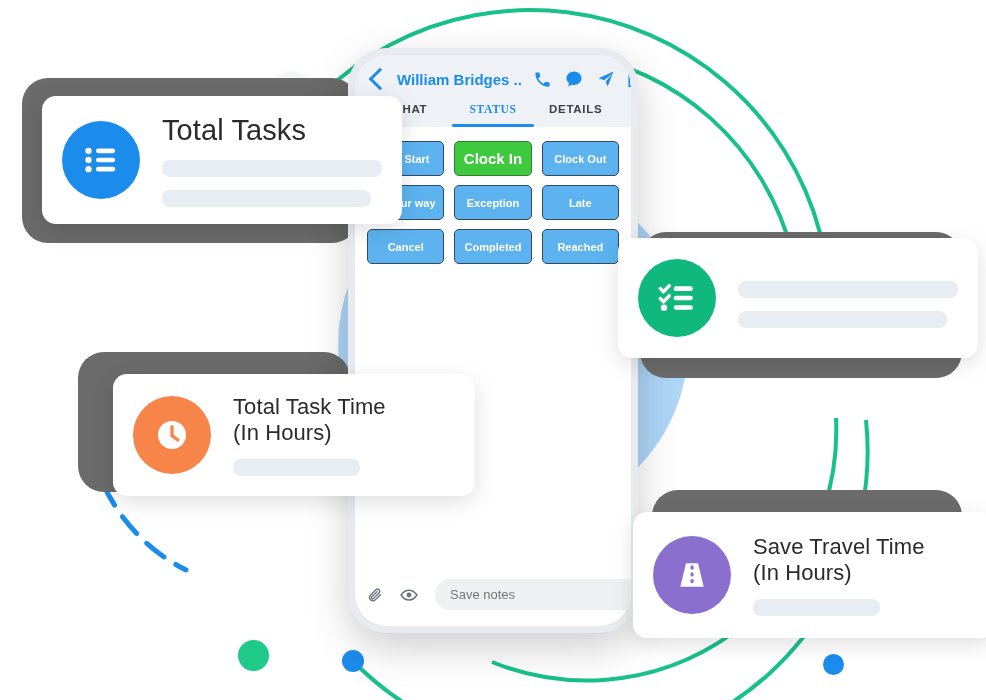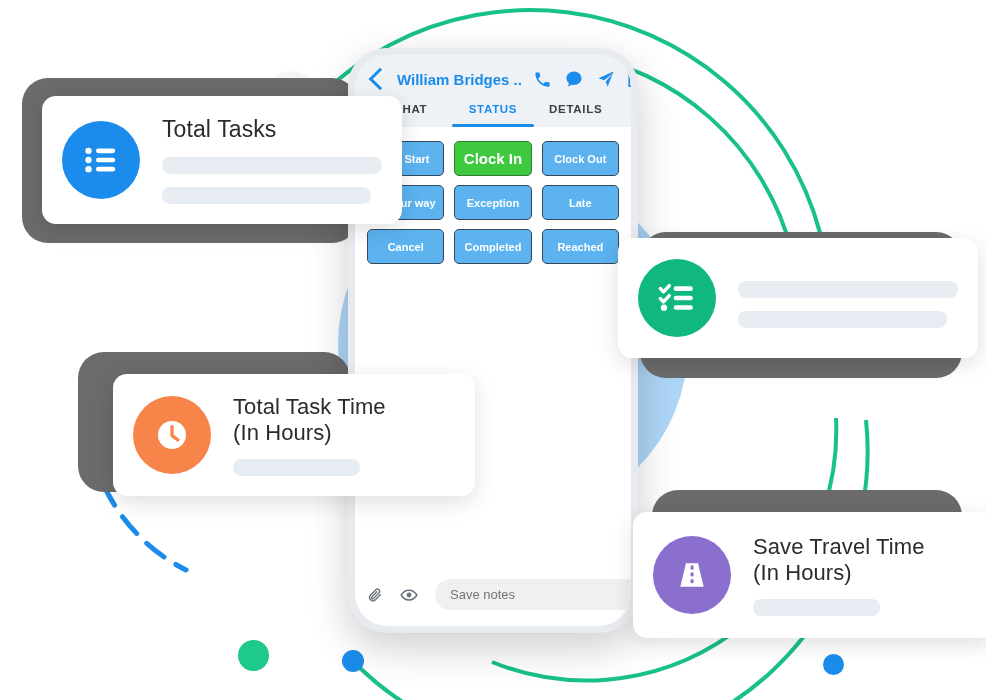--- a/index.html
+++ b/index.html
@@ -36,21 +36,21 @@
   .card-trt{left:633px;top:512px; width:322px;height:126px;padding:0 20px;}
 
   .icon-circle{flex:0 0 auto;border-radius:50%;display:flex;
                align-items:center;justify-content:center;}
   .ic-blue  {width:78px;height:78px;background:#1b8ceb;}
   .ic-green {width:78px;height:78px;background:#11b87d;}
   .ic-orange{width:78px;height:78px;background:#f7854a;}
   .ic-purple{width:78px;height:78px;background:#8a6fcf;}
 
   .card-body{margin-left:22px;flex:1 1 auto;min-width:0;}
-  .card-title{font-size:23px;color:#2b2b2b;line-height:1.18;
+  .card-title{font-size:29px;color:#2b2b2b;line-height:1.18;
               white-space:pre-line;letter-spacing:.1px;}
   .card-ttt .card-title,.card-trt .card-title{font-size:22px;}
   .bar{height:17px;border-radius:8px;background:#e8edf3;margin-top:13px;}
   .bar-w1{width:100%;}
   .bar-w2{width:95%;}
   .bar-w3{width:57%;}
 
   
   .phone{position:absolute;left:348px;top:48px;width:290px;height:585px;
          background:#e7eaee;border-radius:38px;
@@ -63,21 +63,21 @@
   .back-chev{width:13px;height:13px;border-left:3px solid #1b8ceb;
              border-bottom:3px solid #1b8ceb;transform:rotate(45deg);
              margin-left:3px;flex:0 0 auto;}
   .ph-name{font-size:15px;font-weight:bold;color:#1b8ceb;white-space:nowrap;
            margin-right:2px;}
   .hdr-icons{display:flex;align-items:center;gap:12px;margin-left:auto;}
   .hdr-icons svg{display:block;}
   .ph-tabs{display:flex;margin-top:14px;}
   .tab{flex:1 1 0;text-align:center;font-size:11.5px;font-weight:bold;
        letter-spacing:.7px;color:#3c4043;padding-bottom:9px;}
-  .tab.active{color:#1b8ceb;}
+  .tab.active{color:#1b8ceb;font-family:Liberation Serif, serif;}
   .tab-underline{height:3px;background:#1b8ceb;border-radius:2px;
                  width:33.33%;margin-left:33.33%;}
   .ph-content{flex:1 1 auto;background:#ffffff;padding:14px 12px 0 12px;}
   .btn-grid{display:grid;grid-template-columns:repeat(3,1fr);
             gap:9px 10px;}
   .st-btn{height:33px;border-radius:5px;background:#5cb3f0;
           border:1.4px solid #34495e;color:#ffffff;font-weight:bold;
           display:flex;align-items:center;justify-content:center;
           font-size:11px;text-align:center;cursor:pointer;}
   .st-btn.green{background:#43c council;text-align:center;}

